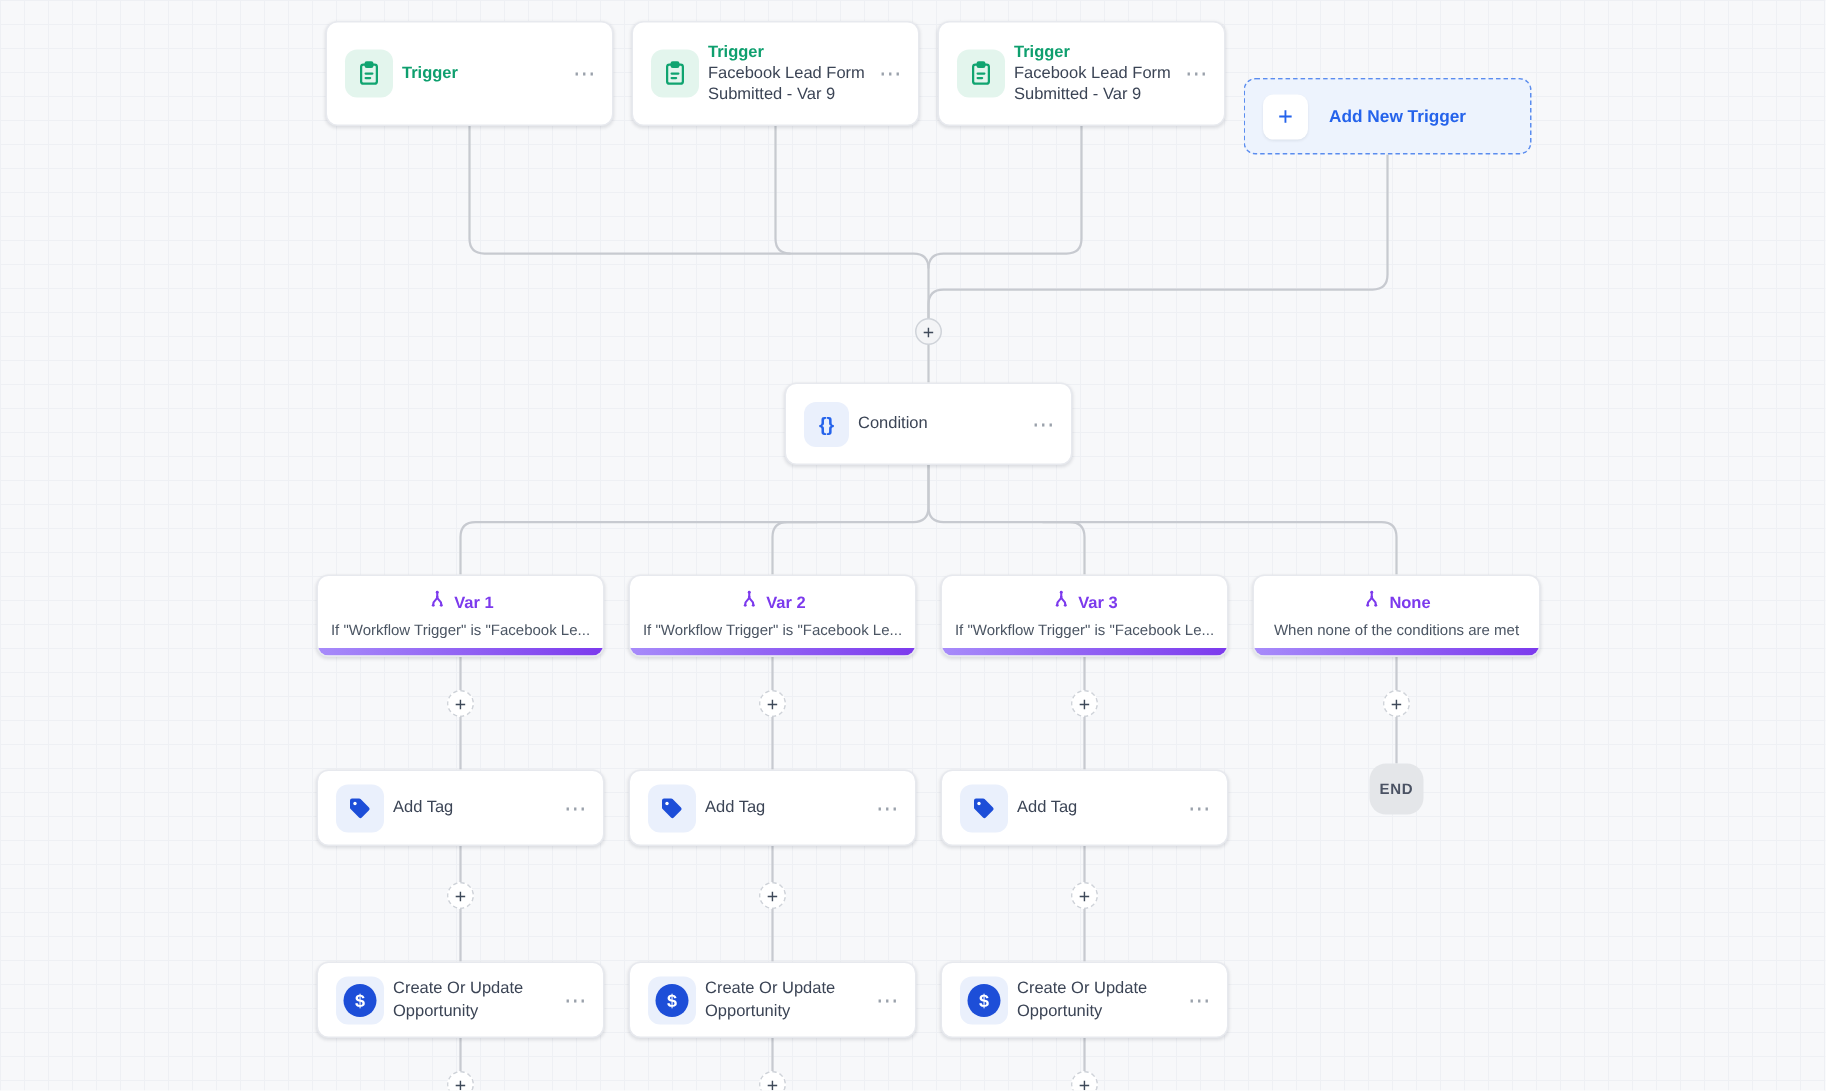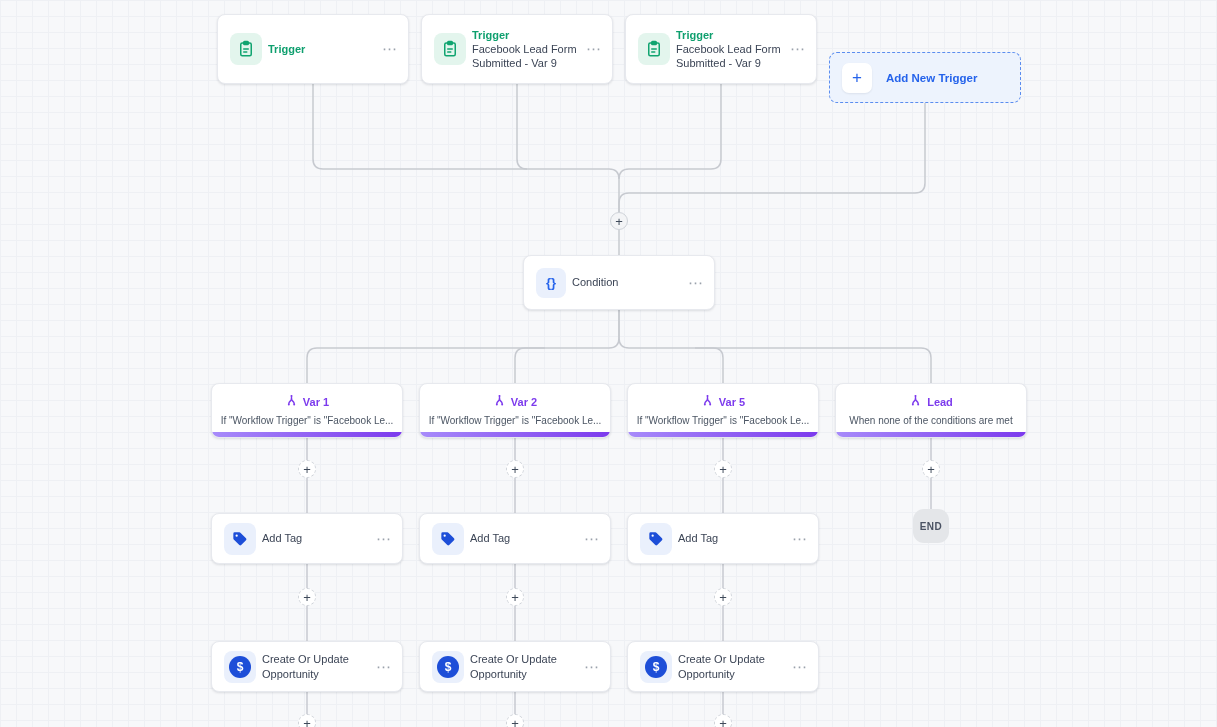--- a/index.html
+++ b/index.html
@@ -211,39 +211,39 @@
       <span>
         <svg width="13" height="13" viewBox="0 0 16 16" fill="none" stroke="#7c3aed" stroke-width="1.7" stroke-linecap="round">
           <path d="M8 2.5v3.5"></path>
             <path d="M8 6c0 3-3.3 2.6-3.3 6"></path>
             <path d="M8 6c0 3 3.3 2.6 3.3 6"></path>
           <circle cx="8" cy="2.3" r="1.2" fill="#7c3aed" stroke="none"></circle>
           <circle cx="4.7" cy="13" r="1.2" fill="#7c3aed" stroke="none"></circle>
           <circle cx="11.3" cy="13" r="1.2" fill="#7c3aed" stroke="none"></circle>
         </svg>
       </span>
-      <span class="b-label">Var 5</span>
+      <span class="b-label">Var 3</span>
     </div>
     <div class="b-sub">If "Workflow Trigger" is "Facebook Le...</div>
     <div class="b-bar"></div>
   </div>
 
   <div class="node branch" style="left:835px;top:383px;width:192px;height:55px;">
     <div class="head">
       <span>
         <svg width="13" height="13" viewBox="0 0 16 16" fill="none" stroke="#7c3aed" stroke-width="1.7" stroke-linecap="round">
           <path d="M8 2.5v3.5"></path>
             <path d="M8 6c0 3-3.3 2.6-3.3 6"></path>
             <path d="M8 6c0 3 3.3 2.6 3.3 6"></path>
           <circle cx="8" cy="2.3" r="1.2" fill="#7c3aed" stroke="none"></circle>
           <circle cx="4.7" cy="13" r="1.2" fill="#7c3aed" stroke="none"></circle>
           <circle cx="11.3" cy="13" r="1.2" fill="#7c3aed" stroke="none"></circle>
         </svg>
       </span>
-      <span class="b-label">Lead</span>
+      <span class="b-label">None</span>
     </div>
     <div class="b-sub">When none of the conditions are met</div>
     <div class="b-bar"></div>
   </div>
 
   <div class="node" style="left:211px;top:513px;width:192px;height:51px;">
     <div class="card-row">
       <div class="icon-sq blue">
         <svg width="16" height="16" viewBox="0 0 24 24" fill="#1d4ed8">
           <path d="M2 4a2 2 0 0 1 2-2h7.2a2 2 0 0 1 1.4.6l8.4 8.4a2 2 0 0 1 0 2.8l-7.2 7.2a2 2 0 0 1-2.8 0L2.6 12.6A2 2 0 0 1 2 11.2z"></path>

